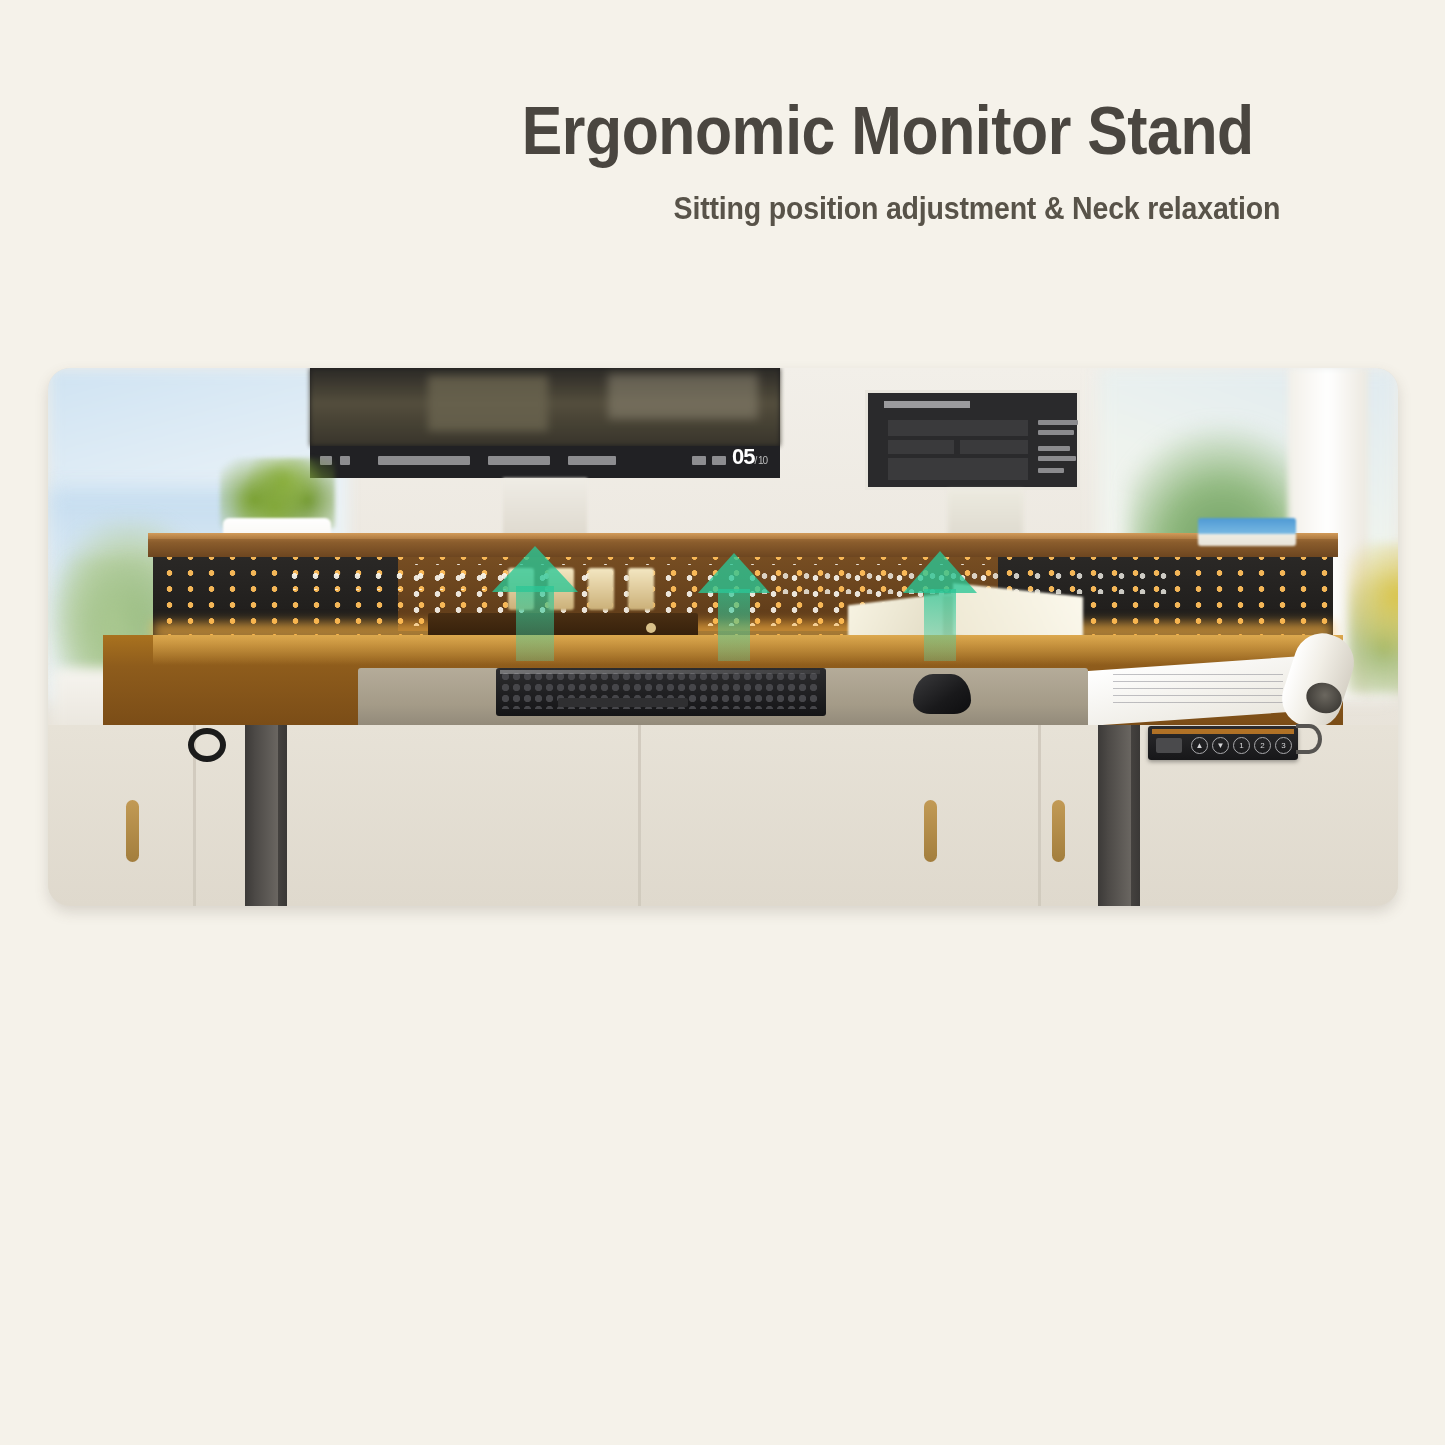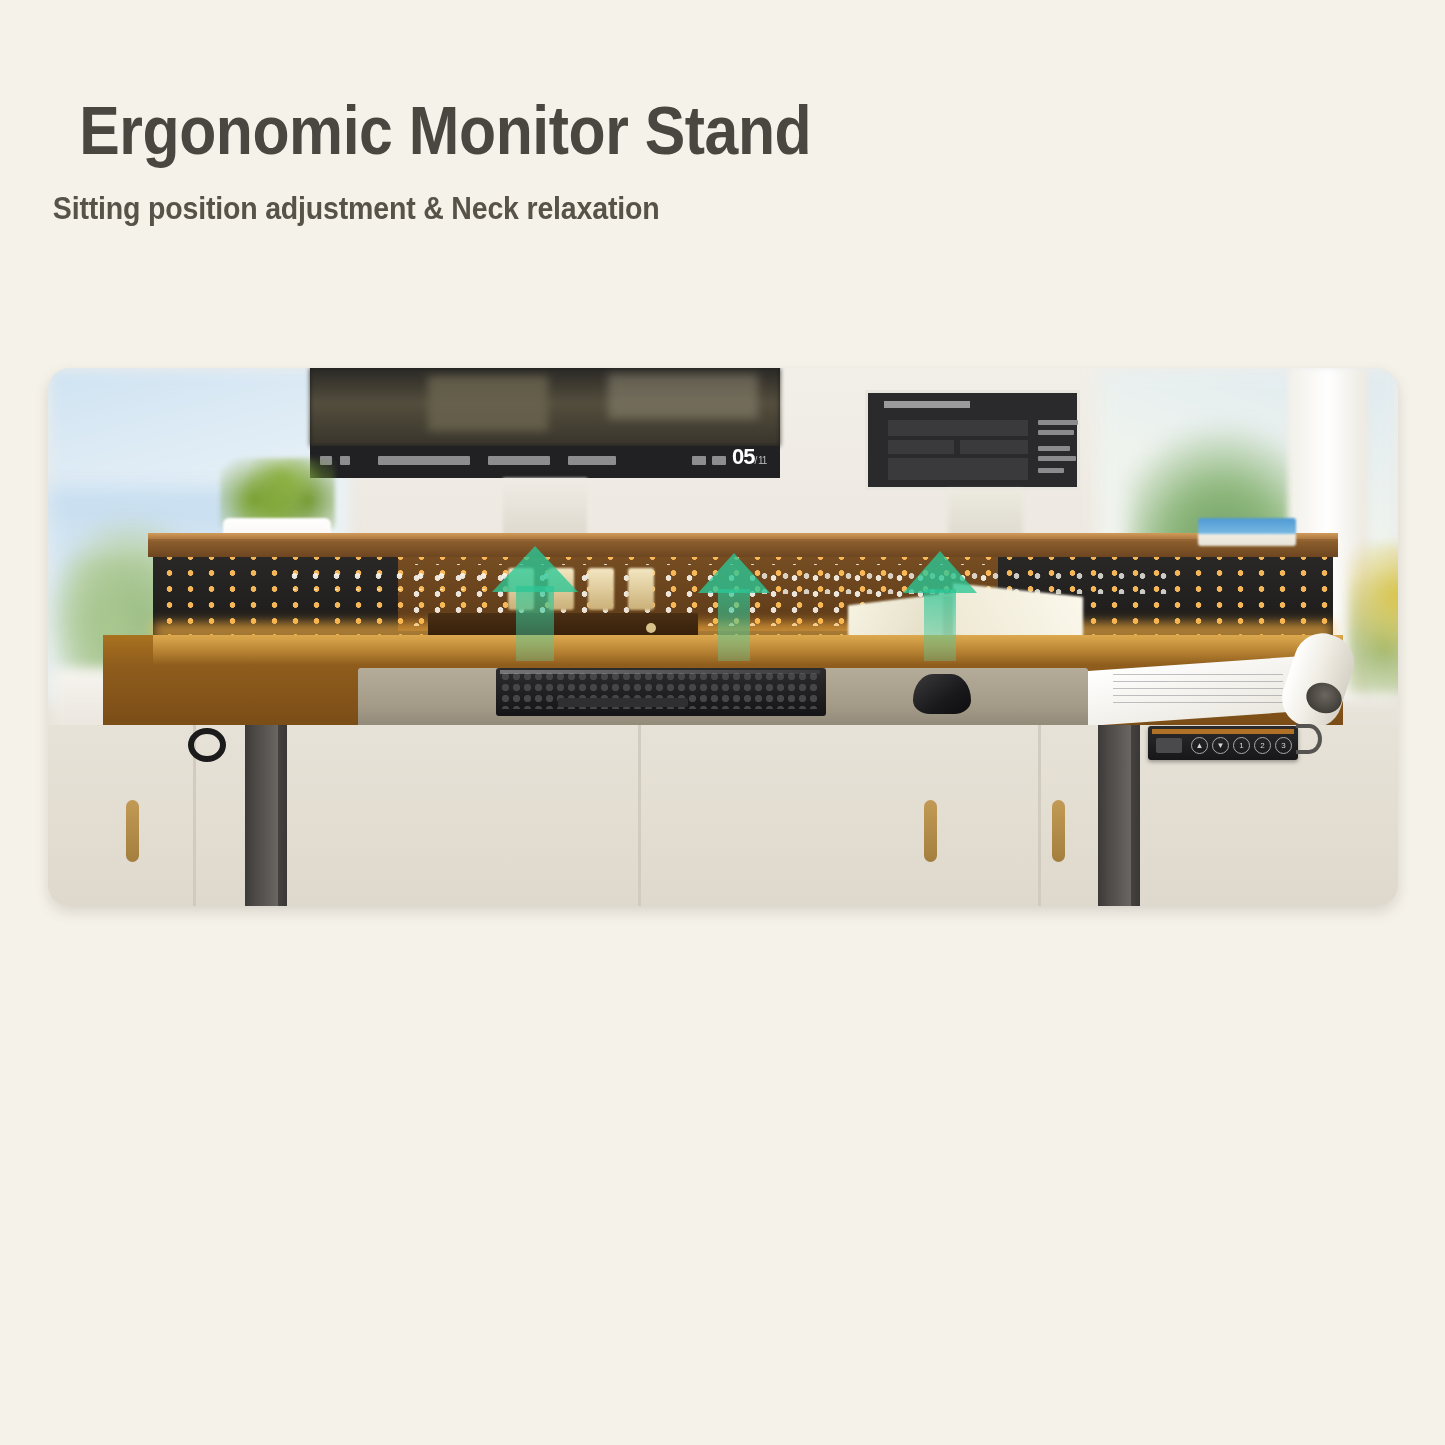--- a/index.html
+++ b/index.html
@@ -5,21 +5,21 @@
   * { box-sizing: border-box; margin: 0; padding: 0; }
   html, body { width: 1445px; height: 1445px; }
   body {
     background: #f5f2ea;
     font-family: "Liberation Sans", sans-serif;
     position: relative;
     overflow: hidden;
   }
 
   
-  .header { position: absolute; left: 0; top: 95px; width: 1321px; text-align: left; }
+  .header { position: absolute; left: 12px; top: 95px; width: 1321px; text-align: right; }
   .title {
     font-size: 69px;
     font-weight: bold;
     color: #4a4640;
     letter-spacing: -0.5px;
     transform: scaleX(0.88);
     line-height: 1.05;
   }
   .subtitle {
     font-size: 31px;
@@ -234,21 +234,21 @@
   <div class="ph-layer mon-l-sh1"></div>
   <div class="ph-layer mon-l-sh2"></div>
   <div class="ph-layer mon-l-bar"></div>
   <div class="mbar-txt" style="left:272px;width:12px;"></div>
   <div class="mbar-txt" style="left:292px;width:10px;"></div>
   <div class="mbar-txt" style="left:330px;width:92px;"></div>
   <div class="mbar-txt" style="left:440px;width:62px;"></div>
   <div class="mbar-txt" style="left:520px;width:48px;"></div>
   <div class="mbar-txt" style="left:644px;width:14px;"></div>
   <div class="mbar-txt" style="left:664px;width:14px;"></div>
-  <div class="mon-l-num"><span>05</span><small>/ 11</small></div>
+  <div class="mon-l-num"><span>05</span><small>/ 10</small></div>
   <div class="ph-layer mon-l-stand"></div>
 
   <div class="ph-layer mon-r"></div>
   <div class="mon-r-head"></div>
   <div class="mon-r-f1"></div>
   <div class="mon-r-f2"></div>
   <div class="mon-r-f3"></div>
   <div class="mon-r-f4"></div>
   <div class="mon-r-side" style="left:990px;top:52px;width:40px;"></div>
   <div class="mon-r-side" style="left:990px;top:62px;width:36px;"></div>

